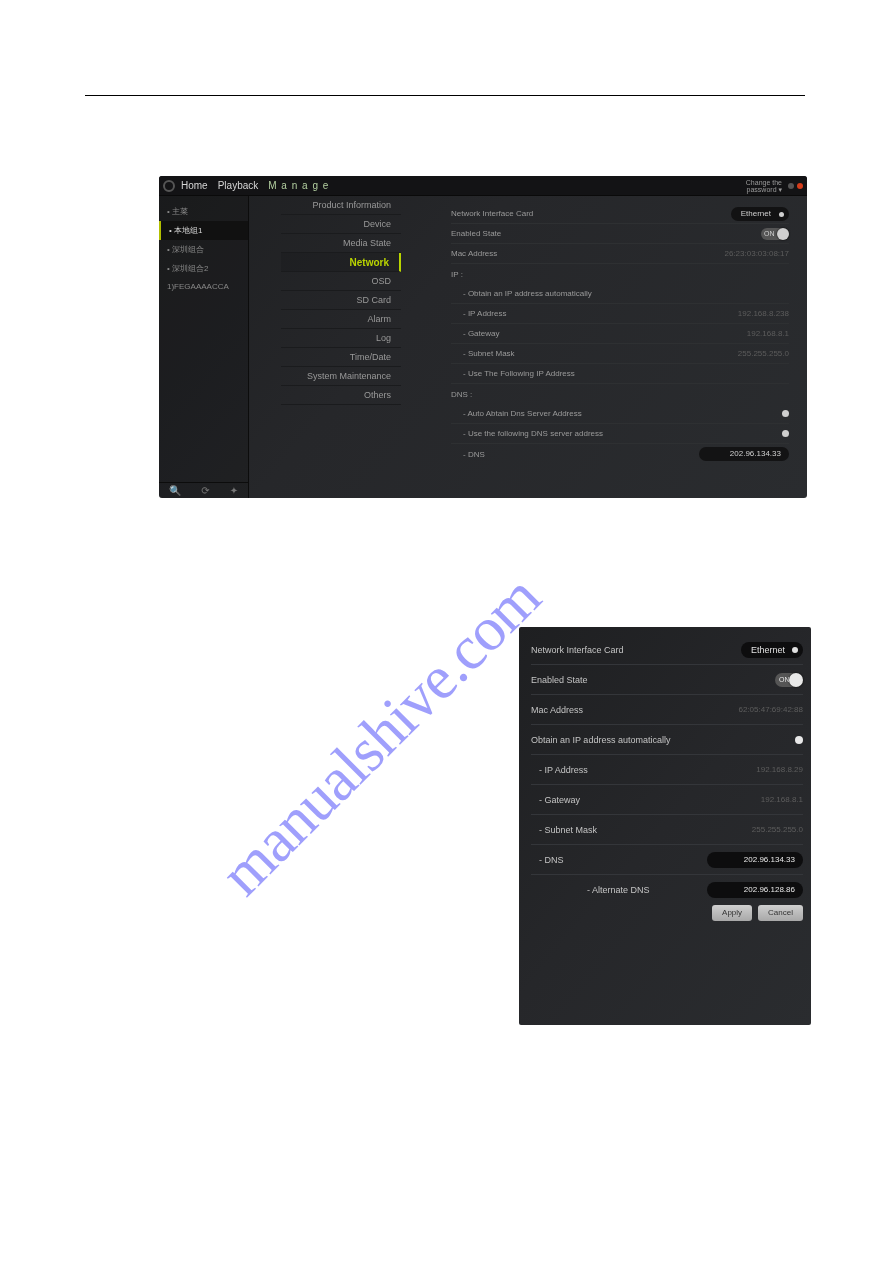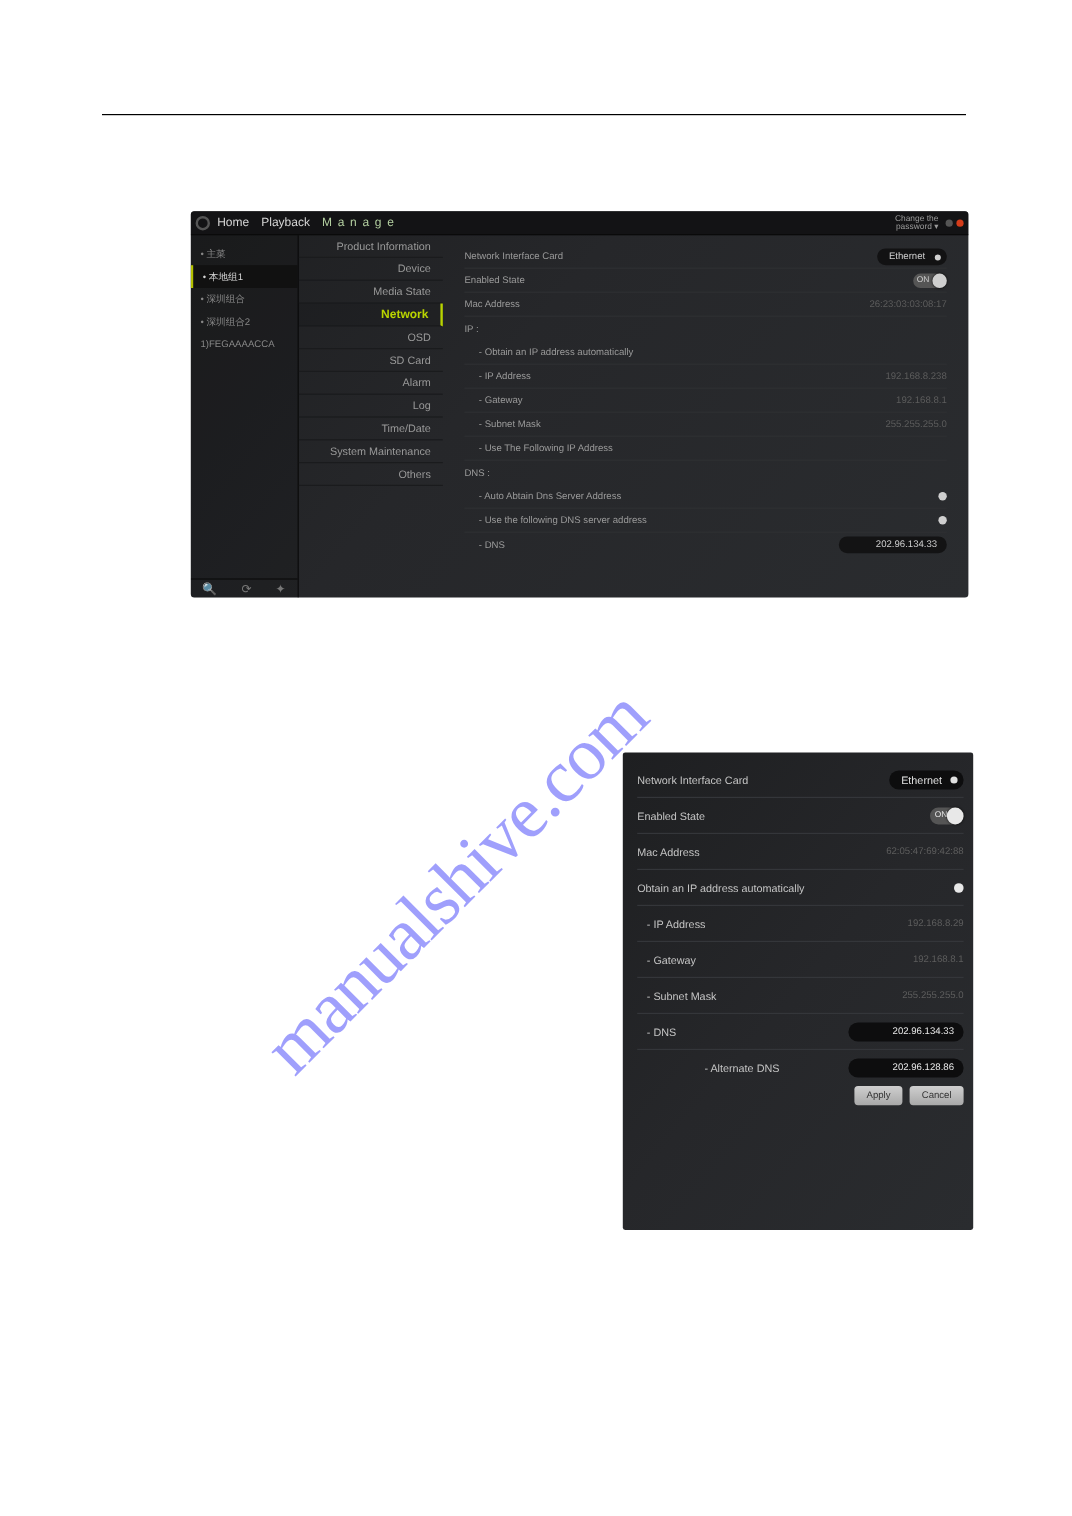--- a/index.html
+++ b/index.html
@@ -15,21 +15,21 @@
   .app1 .hdr { height:20px; background:#131315; display:flex; align-items:center; padding-left:4px; border-bottom:1px solid #0a0a0a; }
   .app1 .hdr .logo { width:12px;height:12px;border-radius:50%;border:2px solid #555;margin-right:6px; }
   .app1 .hdr a { color:#d5d5d5; text-decoration:none; margin-right:10px; font-size:10px; }
   .app1 .hdr .manage { color:#b3cfa0; margin-right:10px; font-size:10px; letter-spacing:1px; }
   .app1 .hdr .spacer { flex:1; }
   .app1 .hdr .change { font-size:7px; line-height:1; color:#9a9a9a; text-align:right; margin-right:6px; }
   .app1 .hdr .dots { display:flex; gap:3px; margin-right:4px; }
   .app1 .hdr .dots span { width:6px;height:6px;border-radius:50%;background:#555; }
   .app1 .hdr .dots span.o { background:#d43c1a; }
 
-  .app1 .body { display:flex; height:calc(100% - 20px); }
+  .app1 .body { display:flex; height:calc(100% - 20px);gap:32px; }
   .app1 .side { width:90px; background:rgba(0,0,0,.15); display:flex; flex-direction:column; border-right:1px solid #0c0c0c; }
   .app1 .side .tree { flex:1; padding-top:6px; }
   .app1 .side .tree div { padding:4px 8px; font-size:8px; color:#888; }
   .app1 .side .tree div.act { background:#111; border-left:2px solid #b2bf00; color:#d5d5d5; }
   .app1 .side .tools { height:16px; border-top:1px solid #0c0c0c; display:flex; justify-content:space-around; align-items:center; color:#777; font-size:10px; }
 
   .app1 .nav { width:120px; }
   .app1 .nav div { height:19px; line-height:19px; text-align:right; padding-right:10px; border-bottom:1px solid #1a1b1d; font-size:9px; color:#999; }
   .app1 .nav div.on { color:#b9d400; font-weight:bold; border-right:2px solid #b9d400; background:rgba(0,0,0,.1); font-size:10px;text-align:right; }
 

